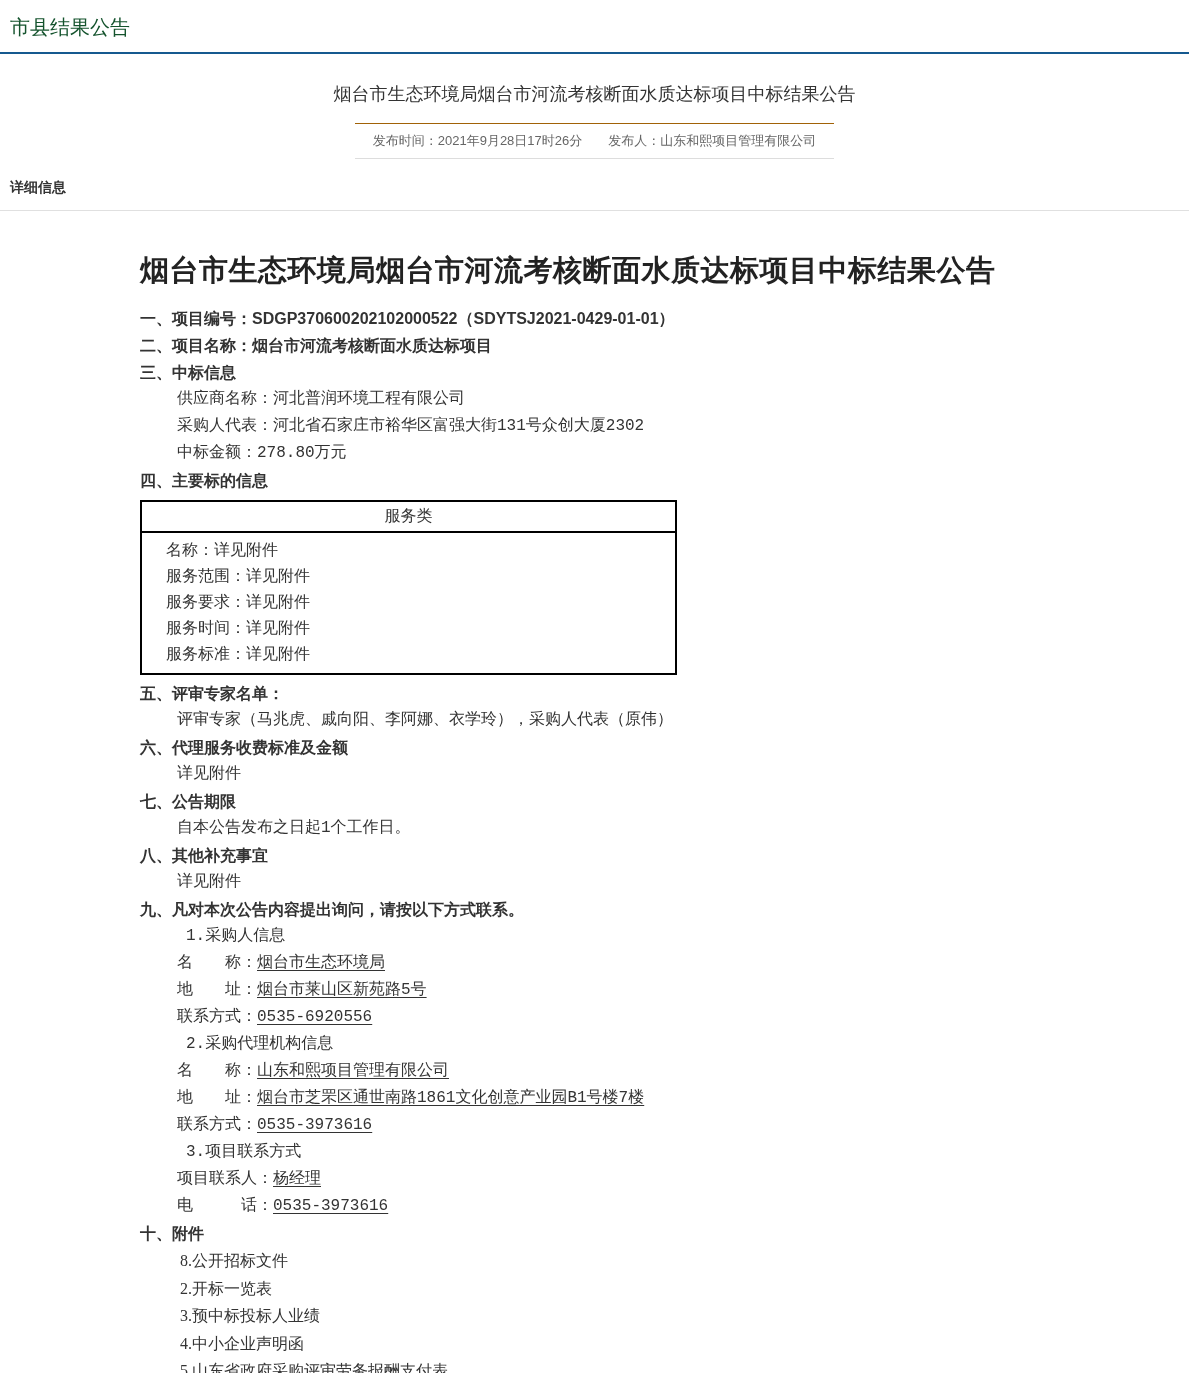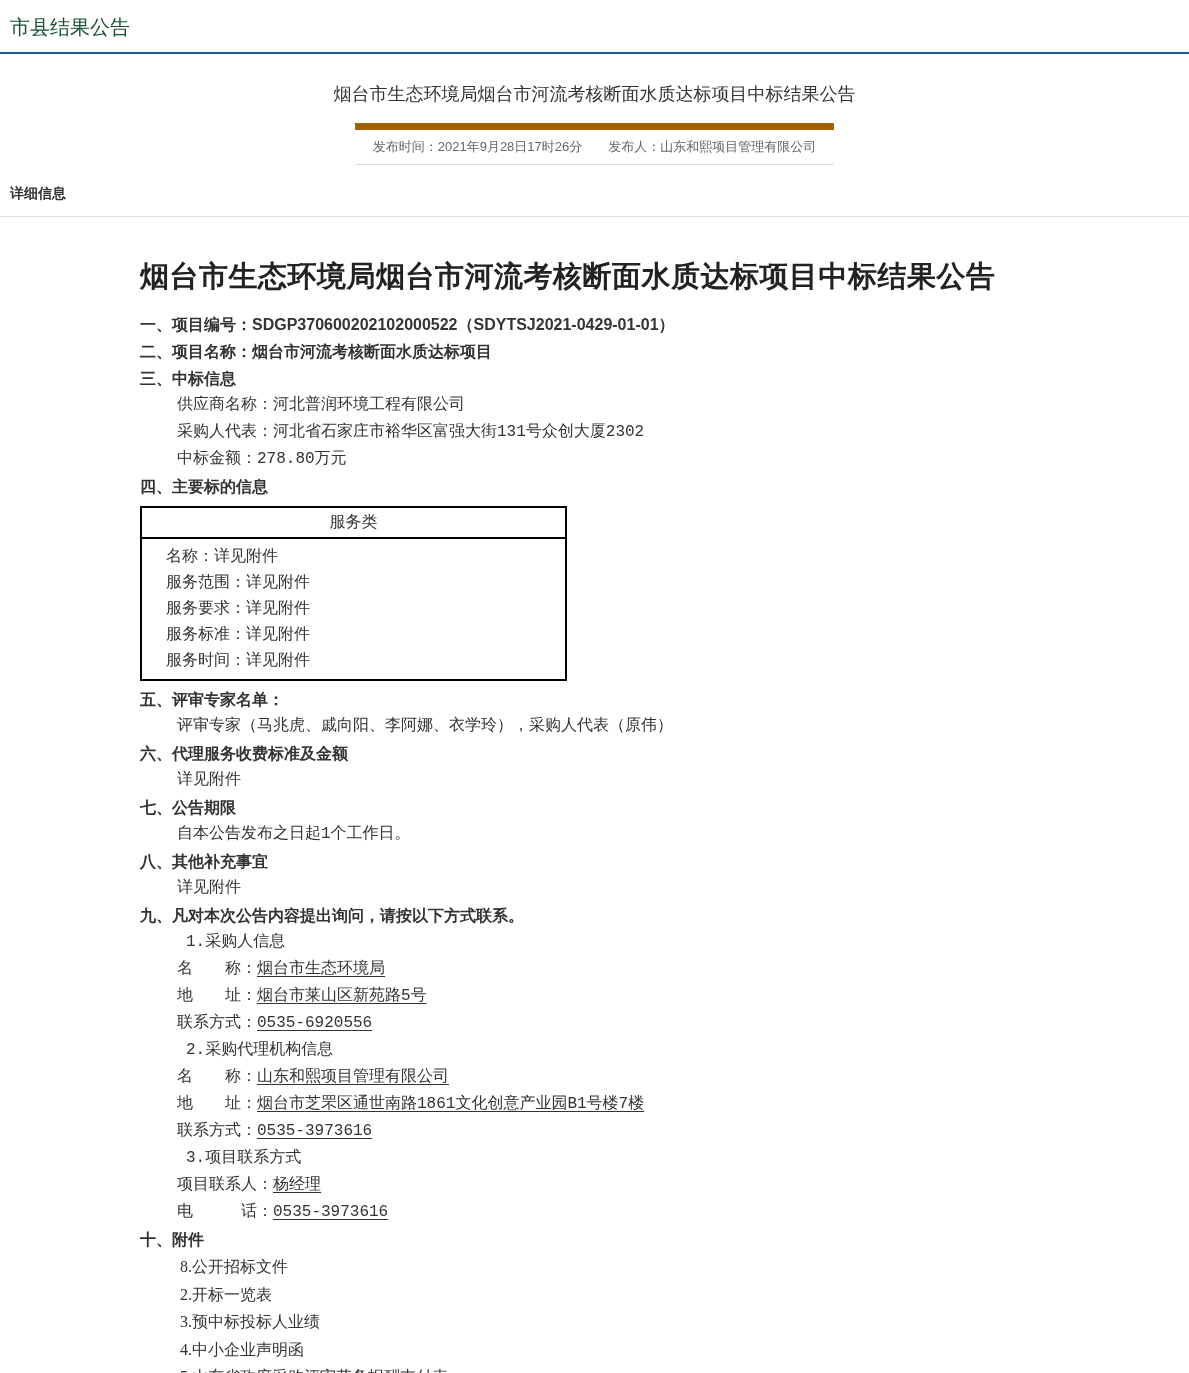--- a/index.html
+++ b/index.html
@@ -27,21 +27,21 @@
     text-align: center;
     font-size: 18px;
     color: #333;
     font-weight: 400;
   }
   
   .pub-box {
     margin: 17px auto 0 auto;
     width: fit-content;
     padding: 8px 18px;
-    border-top: 7px solid #a16207;
+    border-top: 1px solid #a16207;
     border-bottom: 1px solid #ddd;
     font-size: 13px;
     color: #666;
     display: flex;
     gap: 26px;
     white-space: nowrap;
   }
   
   .detail-label {
     margin: 20px 0 0 10px;
@@ -80,21 +80,21 @@
   .b-line {
     font-family: Liberation Mono, monospace;
     color: #333;
     padding-left: 37px;
   }
   .b-line.num-title { padding-left: 46px; }
   .u { text-decoration: underline; text-underline-offset: 3px; }
   
   .subject-table {
     margin: 6px 0 5px 0;
-    width: 427px;
+    width: 537px;
     border: 2px solid #000;
     font-family: "Liberation Serif", serif;
     font-size: 16px;
     color: #333;
   }
   .subject-table .thead {
     text-align: center;
     padding: 3px 0 4px 0;
     border-bottom: 2px solid #000;
     line-height: 22px;
@@ -146,22 +146,22 @@
   <div class="line b-line">中标金额：278.80万元</div>
 
   <div class="line h-line">四、主要标的信息</div>
 
   <div class="subject-table">
     <div class="thead">服务类</div>
     <div class="tbody">
       <div class="trow">名称：详见附件</div>
       <div class="trow">服务范围：详见附件</div>
       <div class="trow">服务要求：详见附件</div>
+      <div class="trow">服务时间：详见附件</div>
       <div class="trow">服务标准：详见附件</div>
-      <div class="trow">服务时间：详见附件</div>
     </div>
   </div>
 
   <div class="line h-line">五、评审专家名单：</div>
   <div class="line b-line">评审专家（马兆虎、戚向阳、李阿娜、衣学玲），采购人代表（原伟）</div>
 
   <div class="line h-line">六、代理服务收费标准及金额</div>
   <div class="line b-line">详见附件</div>
 
   <div class="line h-line">七、公告期限</div>

